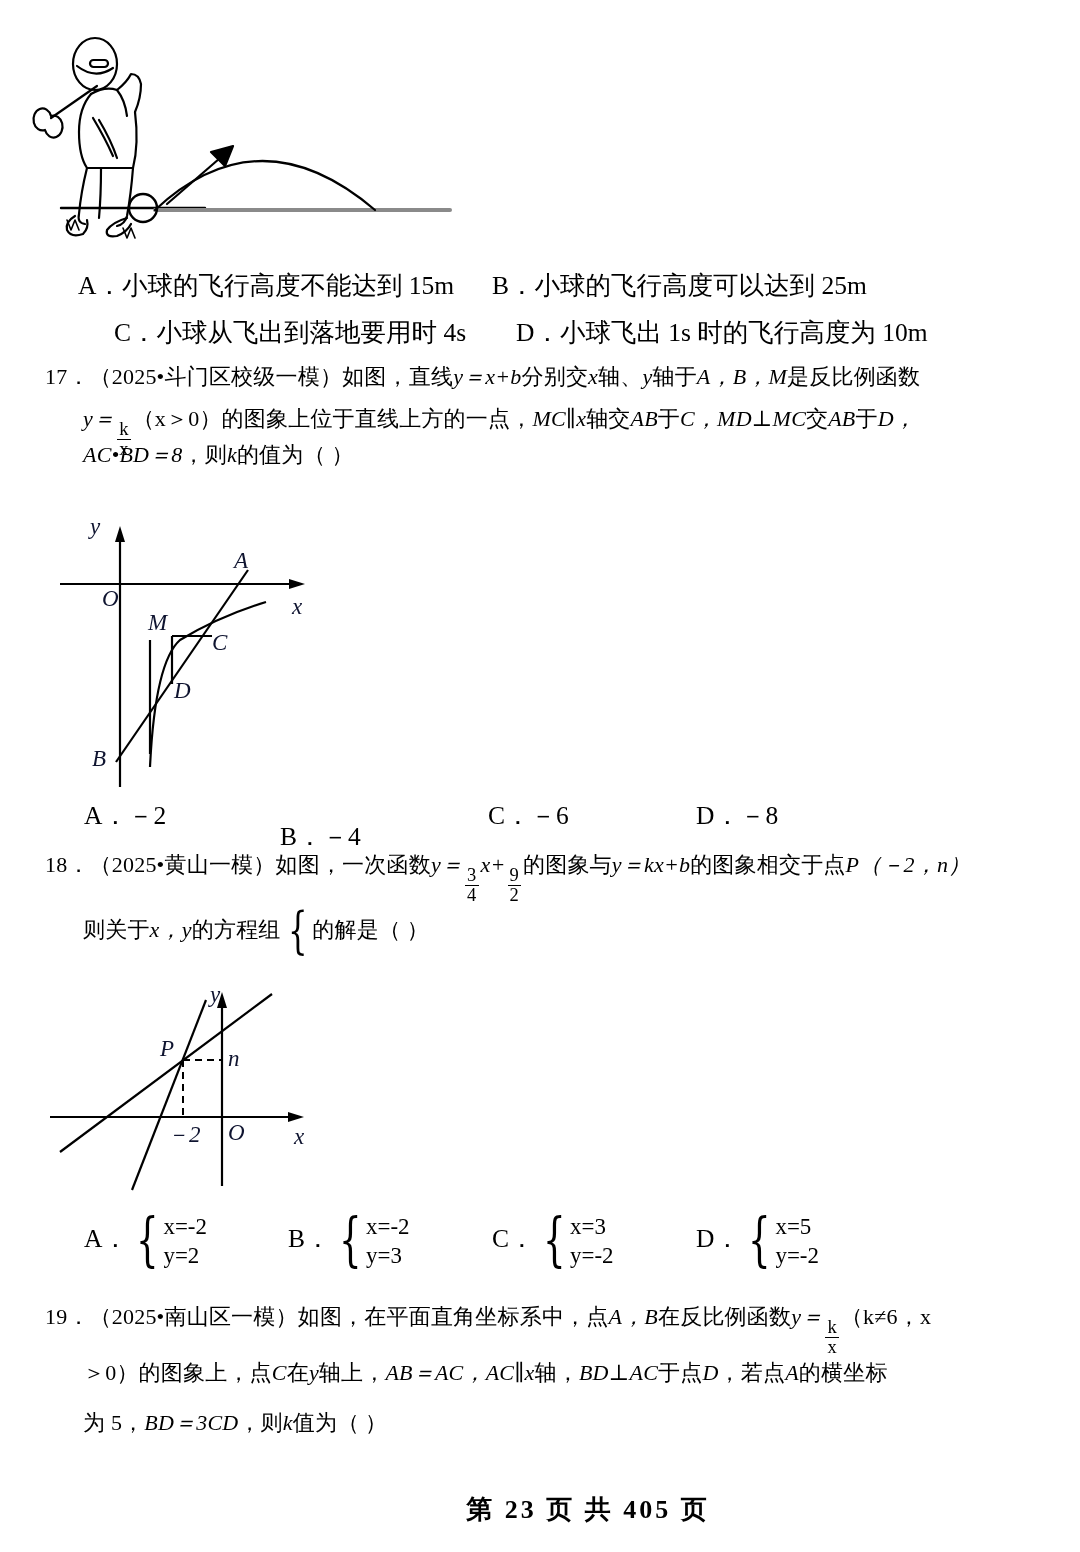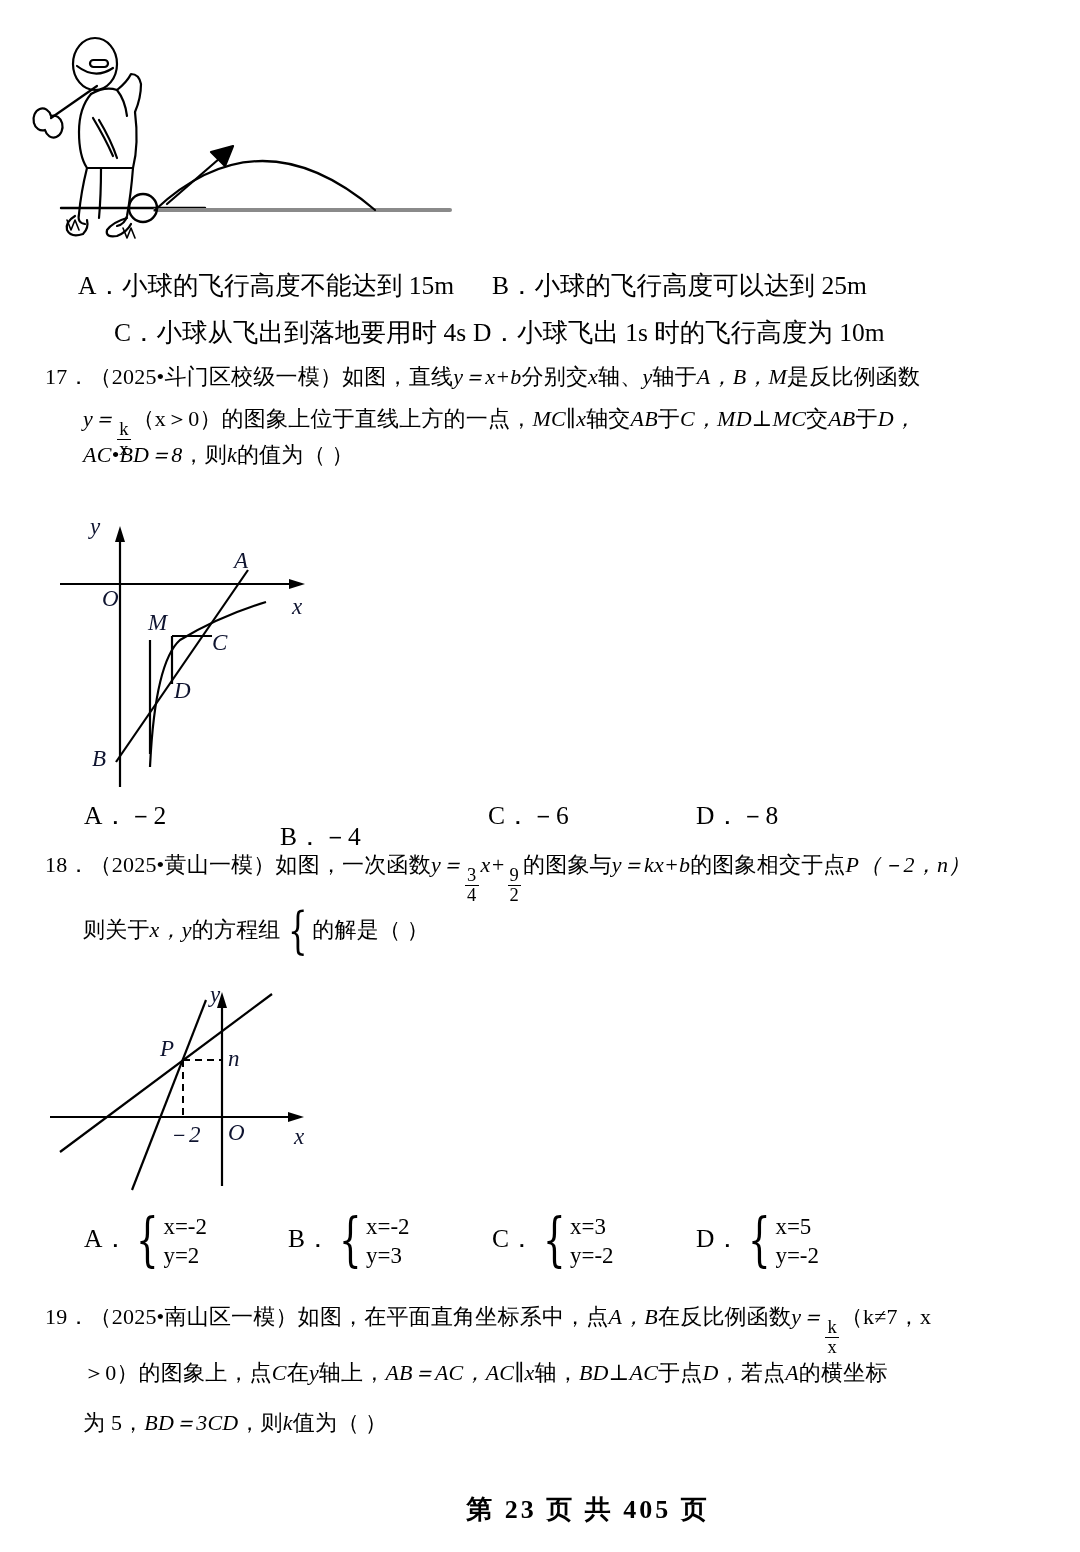--- a/index.html
+++ b/index.html
@@ -146,21 +146,21 @@
 
   <div class="optrow" style="left:78px; top:268px;">
     <span class="opt-letter">A．</span><span>小球的飞行高度不能达到 15m</span>
   </div>
   <div class="optrow" style="left:492px; top:268px;">
     <span class="opt-letter">B．</span><span>小球的飞行高度可以达到 25m</span>
   </div>
   <div class="optrow" style="left:78px; top:315px;margin-left:36px;">
     <span class="opt-letter">C．</span><span>小球从飞出到落地要用时 4s</span>
   </div>
-  <div class="optrow" style="left:473px; top:315px;">
+  <div class="optrow" style="left:516px; top:315px;">
     <span class="opt-letter">D．</span><span>小球飞出 1s 时的飞行高度为 10m</span>
   </div>
 
   <div class="qline abs" style="left:45px; top:366px;">
     <span>17．</span><span>（2025•斗门区校级一模）</span><span>如图，直线</span><span class="it">y＝x+b</span><span>分别交</span><span class="it">x</span><span>轴、</span><span class="it">y</span><span>轴于</span><span class="it">A，B，M</span><span>是反比例函数</span>
   </div>
 
   <div class="qline abs" style="left:83px; top:408px;">
     <span class="it">y＝</span><span class="frac">
         <span class="num">k</span>
@@ -298,21 +298,21 @@
           <span>x=5</span>
           <span>y=-2</span>
         </span>
       </span>
   </div>
 
   <div class="qline abs" style="left:45px; top:1306px;font-family:Liberation Serif, serif;">
     <span>19．</span><span>（2025•南山区一模）</span><span>如图，在平面直角坐标系中，点</span><span class="it">A，B</span><span>在反比例函数</span><span class="it">y＝</span><span class="frac">
         <span class="num">k</span>
         <span class="den">x</span>
-      </span><span>（k≠7，x</span>
+      </span><span>（k≠6，x</span>
   </div>
 
   <div class="qline abs" style="left:83px; top:1362px;">
     <span>＞0）的图象上，点</span><span class="it">C</span><span>在</span><span class="it">y</span><span>轴上，</span><span class="it">AB＝AC，AC∥x</span><span>轴，</span><span class="it">BD⊥AC</span><span>于点</span><span class="it">D</span><span>，若点</span><span class="it">A</span><span>的横坐标</span>
   </div>
 
   <div class="qline abs" style="left:83px; top:1412px;">
     <span>为 5，</span><span class="it">BD＝3CD</span><span>，则</span><span class="it">k</span><span>值为（      ）</span>
   </div>
 

